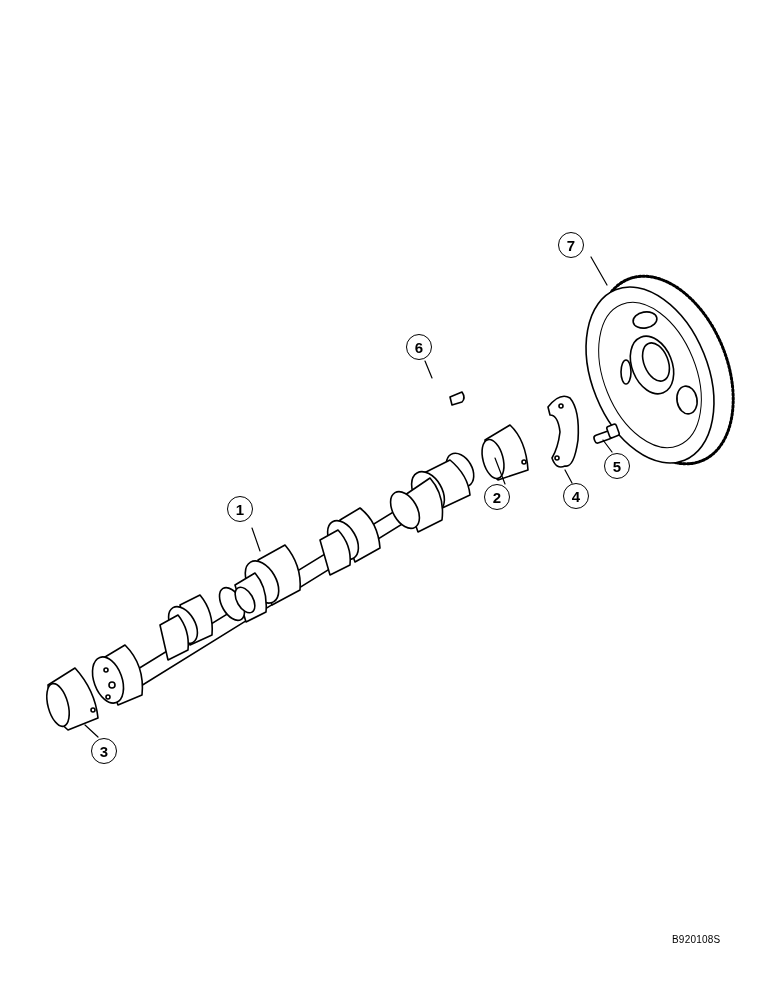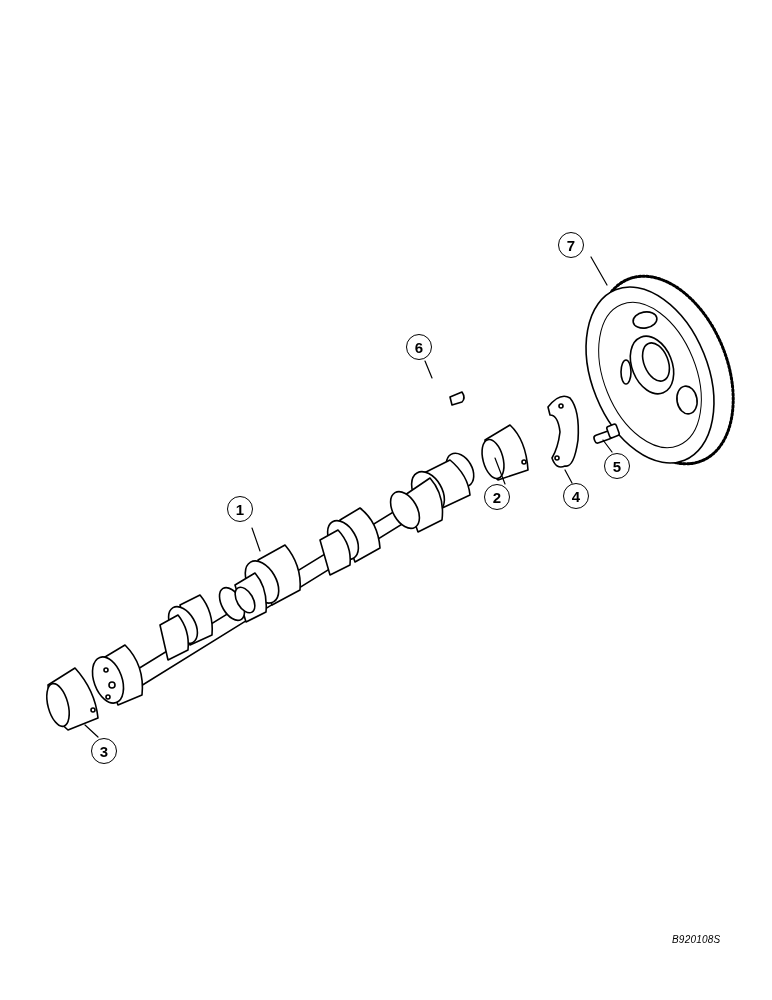--- a/index.html
+++ b/index.html
@@ -1,20 +1,20 @@
 <!DOCTYPE html>
 <html><head>
 <meta charset="utf-8">
 <style>
   html, body { margin:0; padding:0; background:#ffffff; }
   .page { position:relative; width:772px; height:1000px; background:#ffffff; overflow:hidden; font-family:"Liberation Sans", sans-serif; }
   svg.drawing { position:absolute; left:0; top:0; }
   .callout { position:absolute; width:26px; height:26px; border:1.6px solid #000; border-radius:50%; background:#fff;
              display:flex; align-items:center; justify-content:center; font-size:15px; font-weight:bold; color:#000; box-sizing:border-box; }
-  .figcode { position:absolute; left:672px; top:934px; font-size:10px; color:#000; letter-spacing:0.2px;font-style:italic; }
+  .figcode { position:absolute; left:672px; top:934px; font-size:10px; color:#000; letter-spacing:0.2px; }
 </style>
 </head>
 <body>
 
 <div class="page">
 
   <svg class="drawing" width="772" height="1000" viewBox="0 0 772 1000">
     <g fill="#fff" stroke="#000" stroke-width="1.6" stroke-linejoin="round" stroke-linecap="round">
 
       <g>

